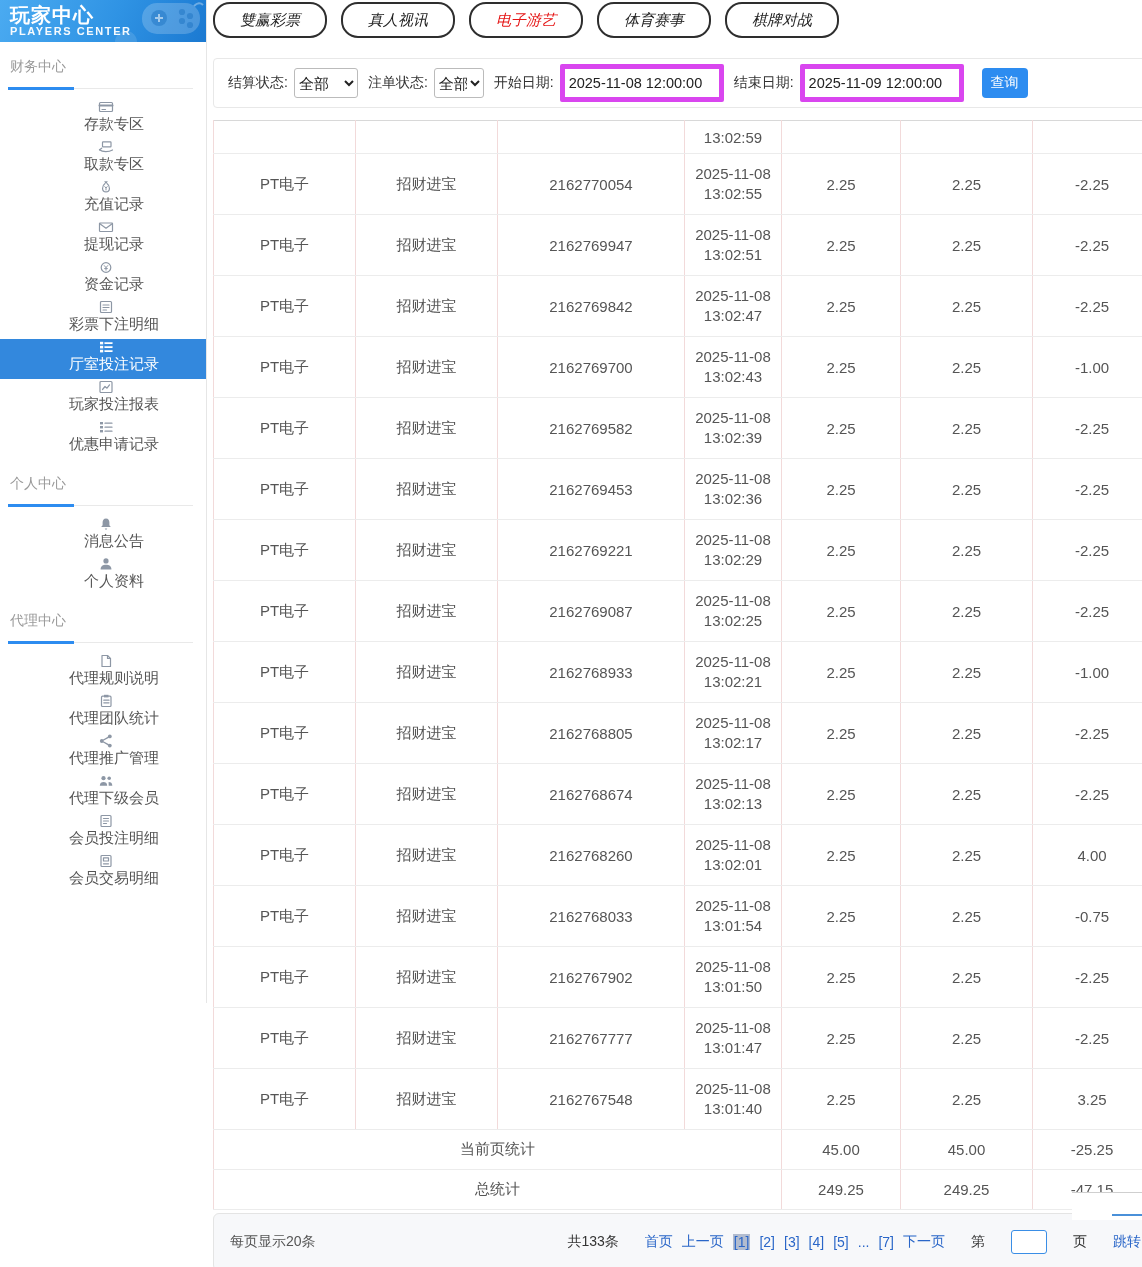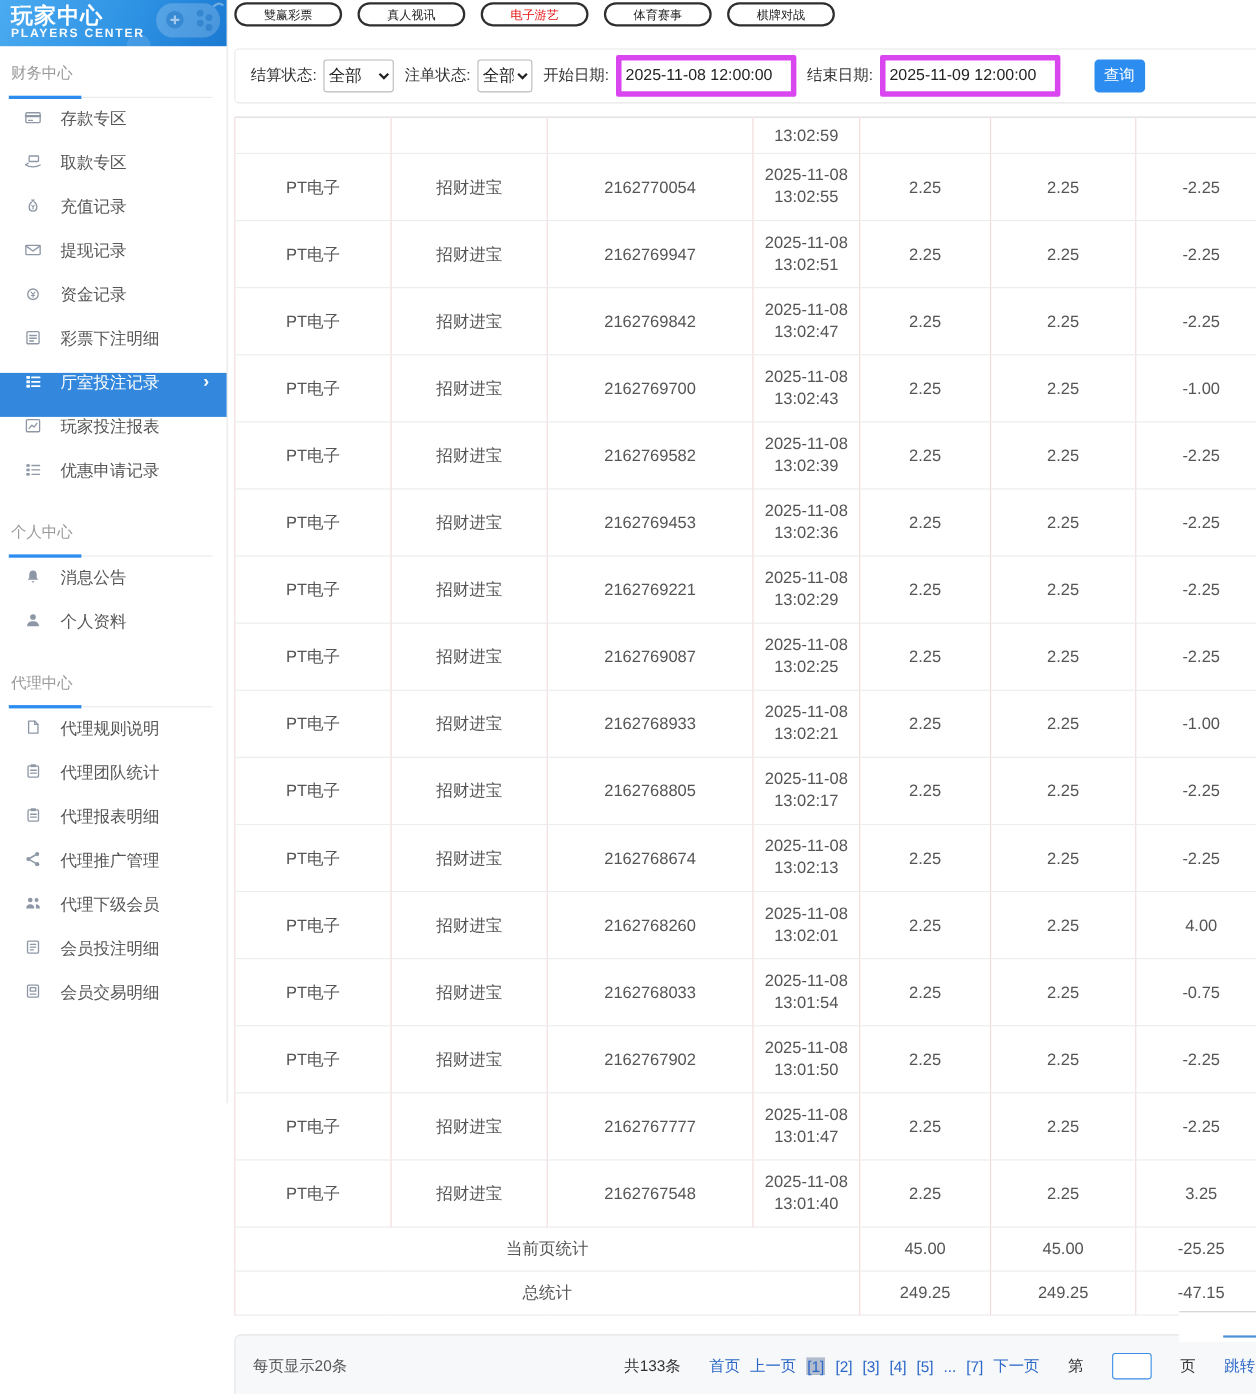--- a/index.html
+++ b/index.html
@@ -14,47 +14,47 @@
   .side-header{height:42px;box-sizing:border-box;position:relative;overflow:hidden;
     background:linear-gradient(115deg,#4babf1 0%,#2f93e4 55%,#1b79d1 100%);
     color:#fff;padding:4px 0 0 10px;}
   .side-title{font-size:20px;font-weight:bold;letter-spacing:1px;line-height:22px;}
   .side-sub{font-size:11px;letter-spacing:1.6px;line-height:11px;font-weight:bold;opacity:.95;}
   .gamepad{position:absolute;right:0;top:0;}
   .section-head{margin:16px 13px 0 8px;border-bottom:1px solid #e9e9e9;}
   .section-head h3{margin:0 0 9px 2px;font-size:14px;color:#999;font-weight:normal;}
   .section-head .bar{width:66px;height:3px;background:#2d8cf0;position:relative;top:2px;}
   .side-list{list-style:none;margin:10px 0 2px 0;padding:0;}
-  .side-item{height:40px;display:flex;align-items:flex-start;padding-left:22px;
-    cursor:pointer;color:#555;font-size:15px;}
+  .side-item{height:40px;display:flex;align-items:center;padding-left:22px;
+    cursor:pointer;color:#555;font-size:15px;flex-direction:column;}
   .side-item svg{width:16px;height:16px;margin-right:17px;flex:none;
     stroke:#8d97a5;fill:none;stroke-width:1.2;stroke-linecap:round;stroke-linejoin:round;}
   .side-item svg .f{fill:#8d97a5;stroke:none;}
   .side-item.active{background:#3388dd;color:#ffffff;}
   .side-item.active svg *{stroke:#fff;}
   .side-item.active svg .f{fill:#fff;stroke:none;}
   .chev{margin-left:auto;margin-right:16px;font-size:16px;font-weight:bold;}
   
   .main{position:absolute;left:213px;top:0;width:929px;}
   .tabs{display:flex;gap:14px;margin-top:2px;}
-  .tab{height:22px;padding:0 25px;border:2px solid #2e2e2e;border-radius:17px;
-    background:#fff;font-size:11px;color:#222;cursor:pointer;font-family:inherit;}
+  .tab{height:36px;padding:0 25px;border:2px solid #2e2e2e;border-radius:17px;
+    background:#fff;font-size:15px;color:#222;cursor:pointer;font-family:inherit;font-style:italic;}
   .tab.active{color:#e51414;}
   .filter-panel{margin-top:20px;width:938px;height:50px;border:1px solid #e8e8e8;
     border-radius:4px;display:flex;align-items:center;box-sizing:border-box;
     padding-left:14px;font-size:14px;color:#333;background:#fff;}
   .filter-panel label{margin-right:6px;}
   .filter-select{height:30px;border:1px solid #bbb;border-radius:3px;background:#fff;
     font-size:15px;color:#222;margin-right:10px;font-family:inherit;}
   #settle-select{width:64px;}
   #order-select{width:50px;}
   .date-input{width:146px;height:28px;border:5px solid #d946ef;border-radius:2px;
     font-size:14.5px;color:#222;padding:0 4px;margin-right:10px;font-family:inherit;}
   .search-btn{width:46px;height:30px;background:#2d8cf0;border:none;border-radius:4px;
-    color:#fff;font-size:14px;margin-left:21px;cursor:pointer;font-family:inherit;}
+    color:#fff;font-size:14px;margin-left:8px;cursor:pointer;font-family:inherit;}
   
   .bet-table{margin-top:12px;width:938px;border-collapse:collapse;table-layout:fixed;
     font-size:15px;color:#555;text-align:center;border-top:1px solid #d8d8d8;}
   .bet-table td{border-right:1px solid #f2dada;border-bottom:1px solid #ececec;
     height:60px;padding:0;overflow:hidden;}
   .bet-table td:first-child{border-left:1px solid #f2dada;}
   .bet-table tr.partial td{height:32px;}
   .bet-table .stats-row td{height:39px;}
   .date-cell div{line-height:20px;}
   
@@ -218,29 +218,20 @@
           <svg viewBox="0 0 16 16">
             <rect x="3.5" y="3.2" width="9.5" height="10.3" rx="1"></rect>
             <rect class="f" x="6" y="1.8" width="4.5" height="2.6"></rect>
             <line x1="5.8" y1="7.2" x2="11" y2="7.2"></line>
             <line x1="5.8" y1="9.8" x2="11" y2="9.8"></line>
           </svg>
           <span class="side-label">代理团队统计</span>
         </li>
         <li class="side-item">
           <svg viewBox="0 0 16 16">
-            <rect x="3.5" y="3.2" width="9.5" height="10.3" rx="1"></rect>
-            <rect class="f" x="6" y="1.8" width="4.5" height="2.6"></rect>
-            <line x1="5.8" y1="7.2" x2="11" y2="7.2"></line>
-            <line x1="5.8" y1="9.8" x2="11" y2="9.8"></line>
-          </svg>
-          <span class="side-label">代理报表明细</span>
-        </li>
-        <li class="side-item">
-          <svg viewBox="0 0 16 16">
             <circle class="f" cx="11.8" cy="3.4" r="1.9"></circle>
             <circle class="f" cx="3.8" cy="8" r="1.9"></circle>
             <circle class="f" cx="11.8" cy="12.6" r="1.9"></circle>
             <line x1="5.5" y1="7" x2="10.2" y2="4.3" stroke-width="1.4"></line>
             <line x1="5.5" y1="9" x2="10.2" y2="11.7" stroke-width="1.4"></line>
           </svg>
           <span class="side-label">代理推广管理</span>
         </li>
         <li class="side-item">
           <svg viewBox="0 0 16 16">

